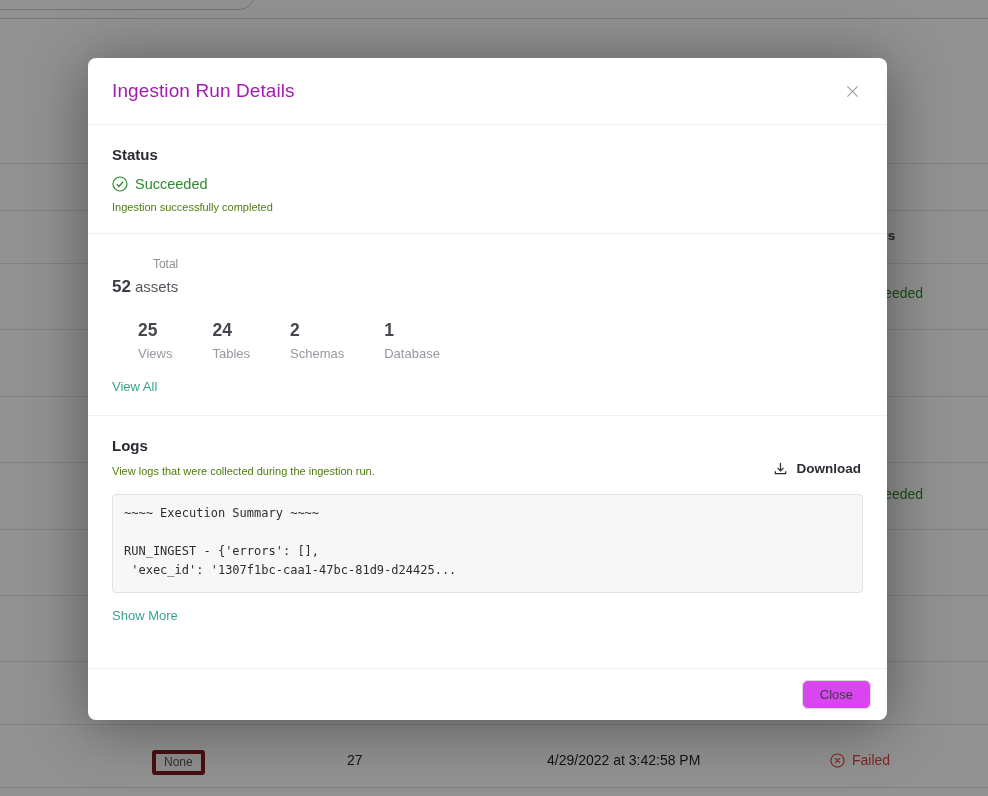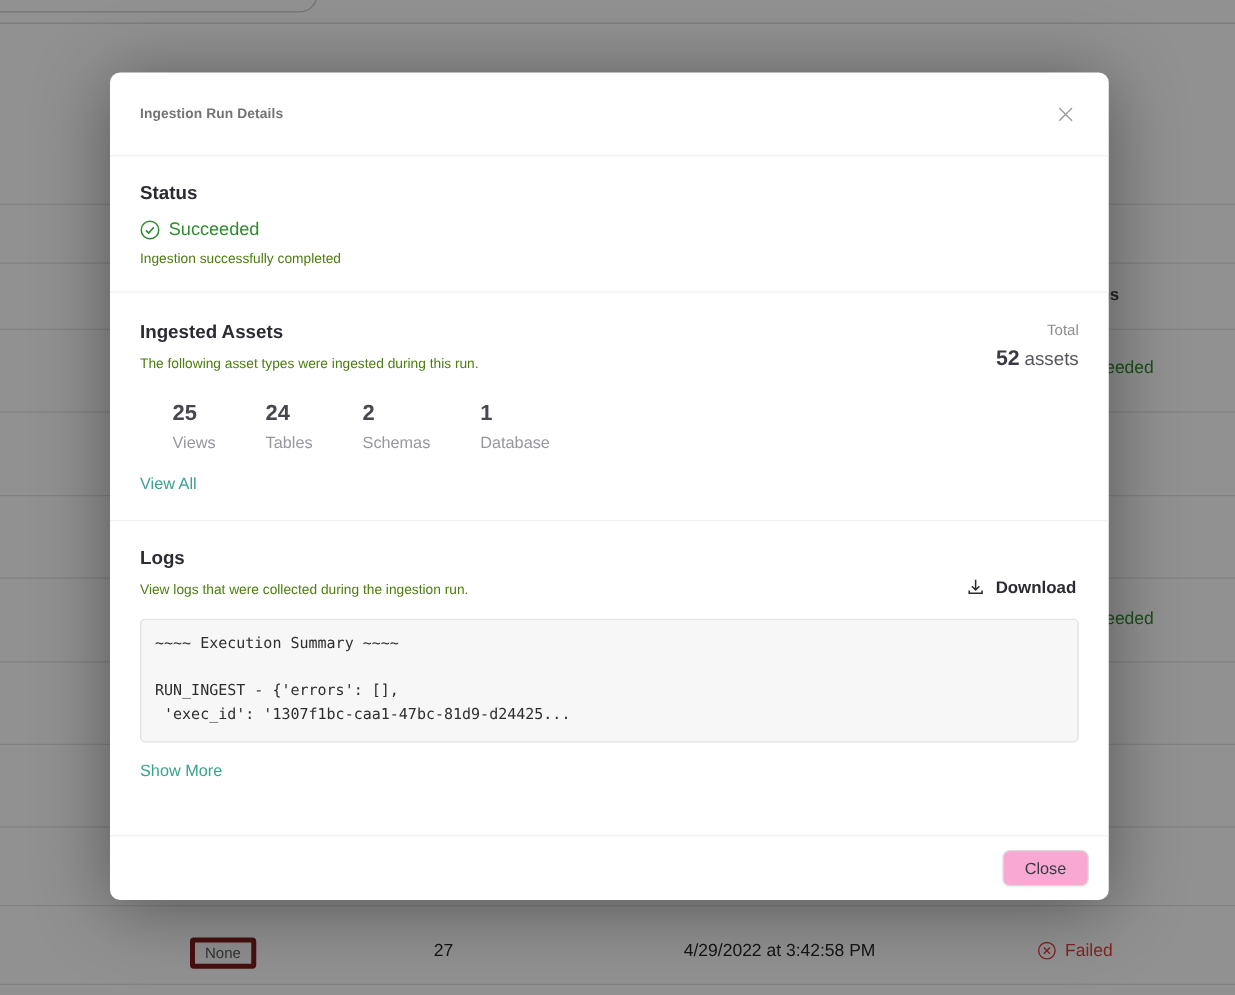--- a/index.html
+++ b/index.html
@@ -23,21 +23,21 @@
 
   
   .mask { position:absolute; inset:0; background:rgba(0,0,0,0.43); }
 
   
   .modal { position:absolute; left:88px; top:58px; width:799px; height:662px;
     background:#fff; border-radius:8px; display:flex; flex-direction:column;
     box-shadow:0 6px 60px rgba(0,0,0,0.40); }
   .modal-header { height:67px; flex:none; padding:0 24px; display:flex; align-items:center;
     justify-content:space-between; border-bottom:1px solid #f0f0f0; }
-  .modal-title { font-size:11px; font-weight:700; color:#737373; letter-spacing:.1px; }
+  .modal-title { font-size:19px; font-weight:400; color:#a21caf; letter-spacing:.1px; }
   .close-btn { background:none; border:none; cursor:pointer; color:#9b9b9b; line-height:0; padding:4px; }
   .close-btn svg { width:13px; height:13px; }
 
   .section { padding:21px 24px 20px; border-bottom:1px solid #f0f0f0; }
   .section h3 { font-size:15px; font-weight:700; color:#2b2b33; }
   .caption { font-size:11px; color:#4d7c0f; }
 
   .status-line { display:flex; align-items:center; gap:7px; color:#2e8b2e;
     font-size:14.5px; margin:13px 0 9px; }
   .status-line svg { width:16px; height:16px; }
@@ -66,21 +66,21 @@
     padding:0 2px 1px 0; }
   .download-btn svg { width:15px; height:15px; }
 
   .log-box { margin-top:17px; background:#f7f7f8; border:1px solid #e2e2e2; border-radius:4px;
     padding:9px 11px; font-family:"DejaVu Sans Mono", monospace; font-size:12px;
     line-height:19px; color:#2e2e2e; height:99px; overflow:hidden; }
   .log-line { min-height:19px; white-space:pre; }
 
   .modal-footer { flex:none; margin-top:auto; border-top:1px solid #f0f0f0;
     padding:11px 16px; display:flex; justify-content:flex-end; }
-  .footer-close-btn { font-family:inherit; font-size:13px; color:#3c3c44; background:#f9a8d4;
+  .footer-close-btn { font-family:inherit; font-size:13px; color:#3c3c44; background:#d946ef;
     border:1px solid #d9d9d9; border-radius:6px; padding:6px 17px; cursor:pointer;
     box-shadow:0 1px 2px rgba(0,0,0,0.04); }
 </style>
 </head>
 <body>
 
 <div class="bg">
   <div class="bg-tab-outline"></div>
   <div class="bg-topline"></div>
 
@@ -148,24 +148,20 @@
         <circle cx="8" cy="8" r="7" fill="none" stroke="currentColor" stroke-width="1.2"></circle>
         <path d="M4.8 8.3l2.1 2.1 4.2-4.6" fill="none" stroke="currentColor" stroke-width="1.4"></path>
       </svg>
       <span>Succeeded</span>
     </div>
     <div class="caption">Ingestion successfully completed</div>
   </div>
 
   <div class="section" style="padding-top:23px">
     <div class="sec-head-row">
-      <div>
-        <h3>Ingested Assets</h3>
-        <div class="caption assets-desc">The following asset types were ingested during this run.</div>
-      </div>
       <div class="total-block">
         <div class="total-label">Total</div>
         <div class="total-line">
           <span class="total-count">52</span><span>assets</span>
         </div>
       </div>
     </div>
 
     <div class="counts-row">
       <div>

